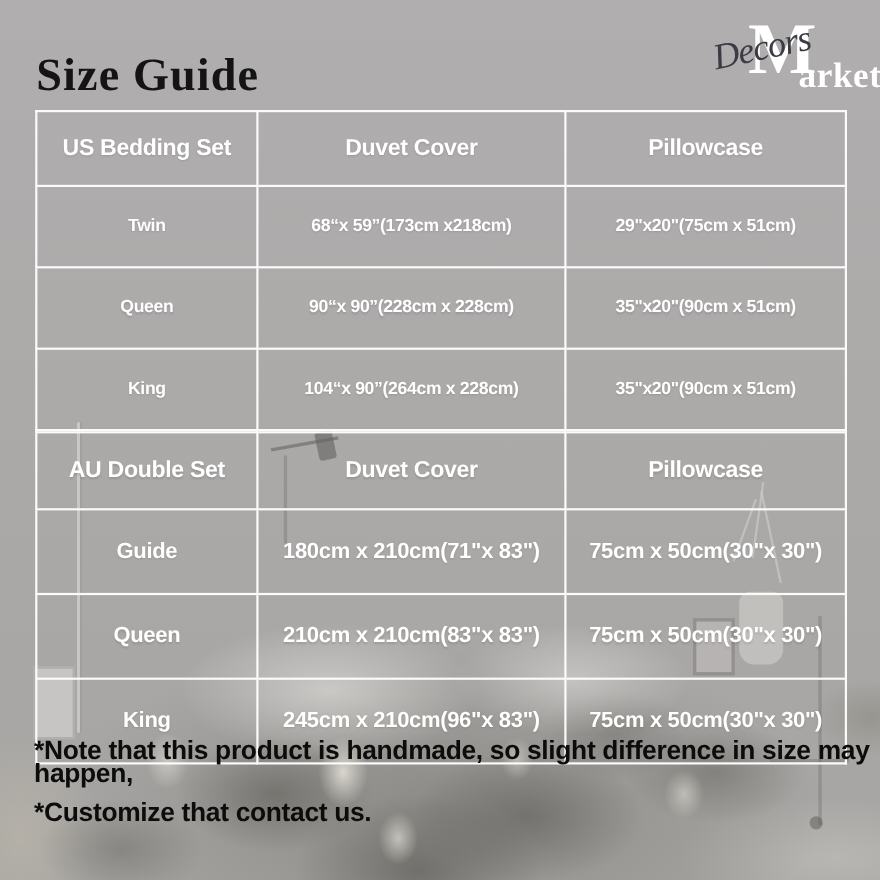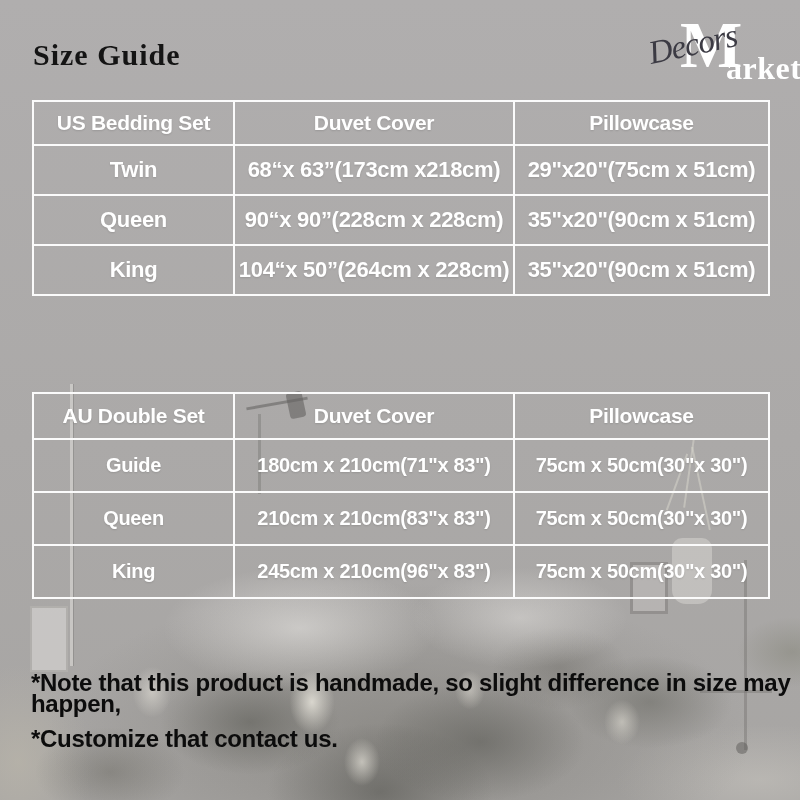--- a/index.html
+++ b/index.html
@@ -51,21 +51,21 @@
   .vase{left:672px;top:538px;width:40px;height:66px;border-radius:10px 10px 14px 14px;background:rgba(218,216,211,.5);}
   .frame{left:630px;top:562px;width:32px;height:46px;background:rgba(198,196,192,.45);border:3px solid rgba(112,110,107,.5);}
   .frame2{left:30px;top:606px;width:34px;height:62px;background:rgba(230,228,225,.5);border:2px solid rgba(150,148,145,.45);}
   .rack-pole{left:744px;top:560px;width:3px;height:190px;background:rgba(112,110,107,.4);}
   .rack-bar{left:700px;top:690px;width:72px;height:3px;background:rgba(112,110,107,.38);}
   .wheel{left:736px;top:742px;width:12px;height:12px;border-radius:50%;background:rgba(92,90,88,.5);}
   
   .title{
     position:absolute;z-index:2;left:33px;top:20px;
     font-family:"Liberation Serif","DejaVu Serif",serif;
-    font-weight:bold;font-size:30px;line-height:1;letter-spacing:1px;
+    font-weight:bold;font-size:42px;line-height:1;letter-spacing:1px;
     color:#141414;
   }
   .logo{position:absolute;z-index:2;left:648px;top:8px;width:145px;height:85px;}
   .logo-m{
     position:absolute;left:32px;top:4px;
     font-family:"Liberation Serif","DejaVu Serif",serif;font-weight:bold;
     font-size:66px;line-height:1;color:#ffffff;
   }
   .logo-rest{
     position:absolute;left:78px;top:42px;
@@ -80,25 +80,25 @@
   
   table.size-table{
     position:absolute;z-index:2;left:32px;width:736px;
     border-collapse:collapse;table-layout:fixed;background:transparent;
   }
   .t1{top:100px;}
   .t2{top:392px;}
   .size-table th,.size-table td{
     border:2px solid #fbfbfb;color:#ffffff;font-weight:bold;
     text-align:center;vertical-align:middle;letter-spacing:-.3px;
-    text-shadow:0 1px 2px rgba(0,0,0,.12);padding:0;
+    text-shadow:0 1px 2px rgba(0,0,0,.12);padding:12px;
   }
   .size-table th{font-size:21px;height:42px;}
   .t2 th{height:44px;}
-  .t1 td{font-size:22px;height:48px;}
+  .t1 td{font-size:16px;height:48px;}
   .t2 td{font-size:20px;height:51px;}
   
   .notes{position:absolute;z-index:2;left:31px;top:672px;width:762px;color:#0c0c0c;}
   .note{font-weight:bold;font-size:24px;line-height:21px;letter-spacing:-.3px;margin:0 0 14px 0;}
 </style>
 </head>
 <body>
 
 <div class="stage">
 
@@ -134,31 +134,31 @@
     <thead>
       <tr>
         <th>US Bedding Set</th>
         <th>Duvet Cover</th>
         <th>Pillowcase</th>
       </tr>
     </thead>
     <tbody>
       <tr>
         <td>Twin</td>
-        <td>68“x 63”(173cm x218cm)</td>
+        <td>68“x 59”(173cm x218cm)</td>
         <td>29"x20"(75cm x 51cm)</td>
       </tr>
       <tr>
         <td>Queen</td>
         <td>90“x 90”(228cm x 228cm)</td>
         <td>35"x20"(90cm x 51cm)</td>
       </tr>
       <tr>
         <td>King</td>
-        <td>104“x 50”(264cm x 228cm)</td>
+        <td>104“x 90”(264cm x 228cm)</td>
         <td>35"x20"(90cm x 51cm)</td>
       </tr>
     </tbody>
   </table>
 
   <table class="size-table t2">
     <colgroup>
         <col style="width:201px">
         <col style="width:280px">
         <col style="width:255px">

